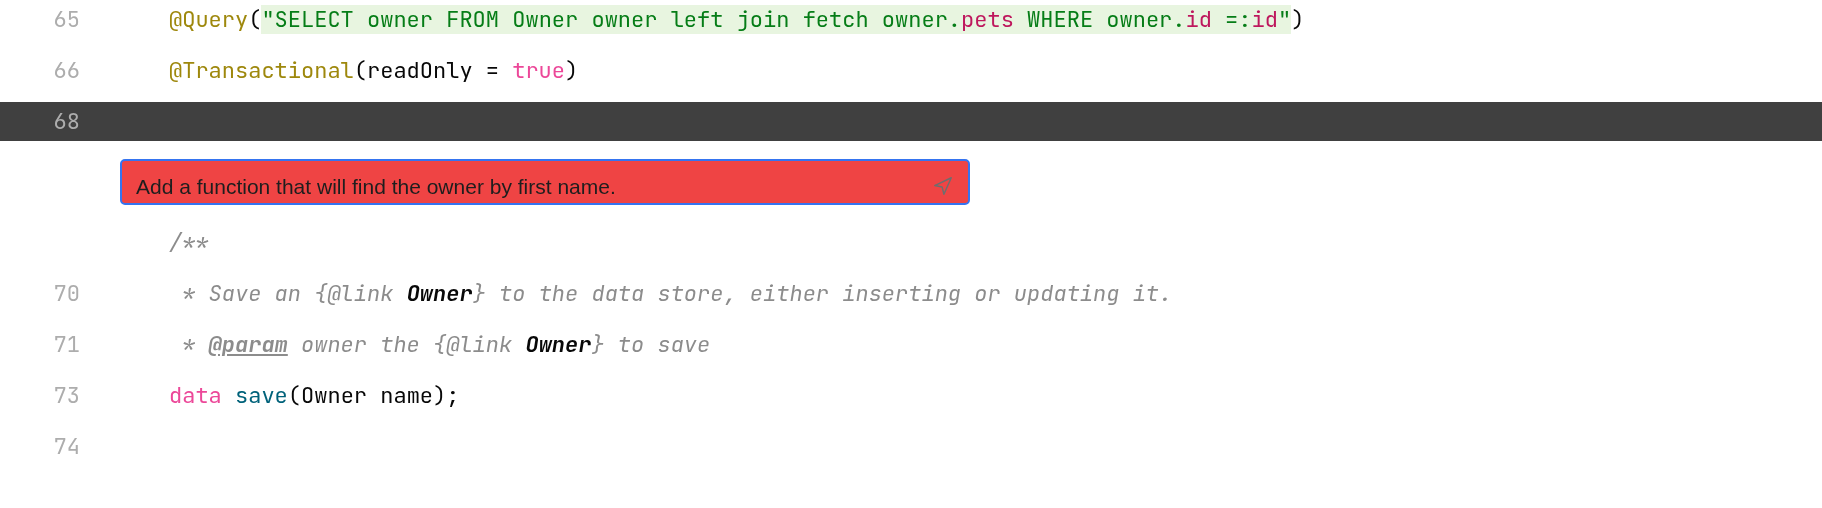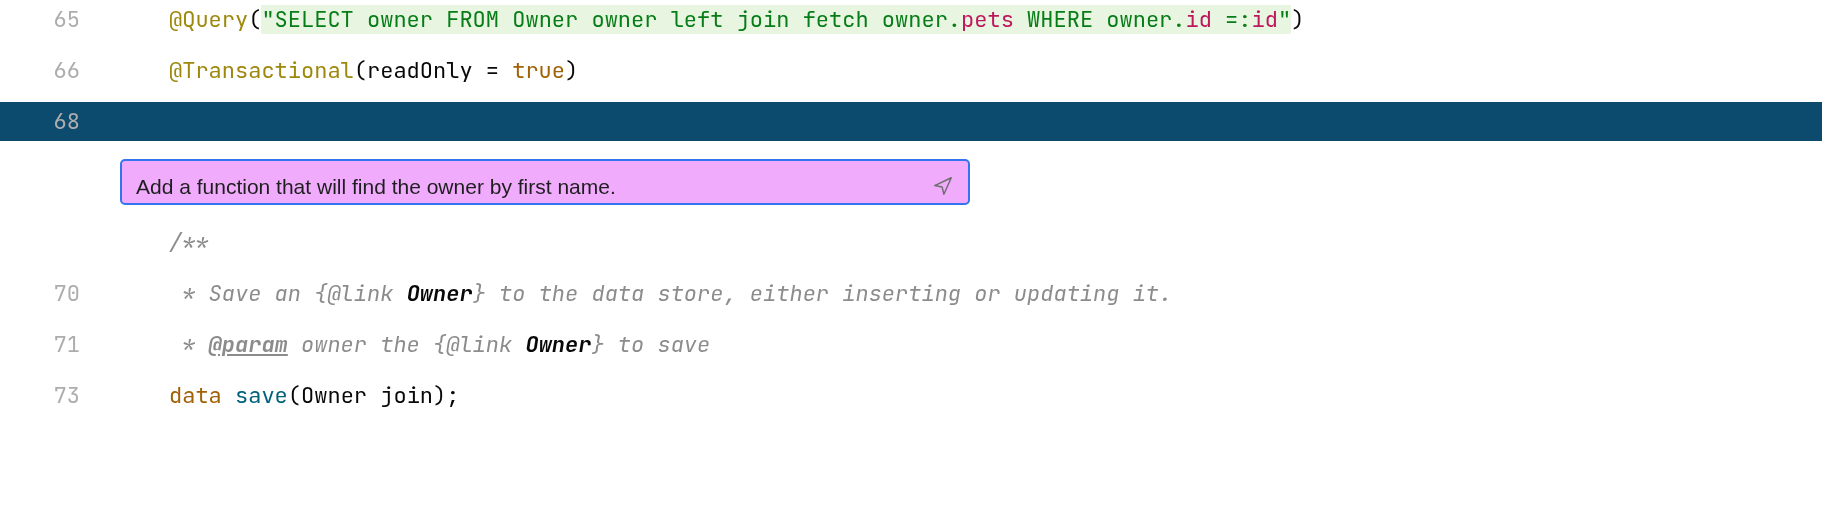--- a/index.html
+++ b/index.html
@@ -39,26 +39,26 @@
     width: 20px;
     display: flex;
     align-items: center;
     justify-content: center;
     color: #a0a0a0;
   }
   .code {
     padding-left: 0;
   }
   .indent1 { padding-left: 49px; } 
-  .highlight-current { background: #0c4a6e; }
+  .highlight-current { background: #404040; }
   .sel-green { background: #e8f5e0; }
 
   
   .tok-annotation { color: #9e880d; margin-top: 8px; }
-  .tok-keyword { color: #a16207; }
+  .tok-keyword { color: #ec4899; }
   .tok-string { color: #067d17; }
   .tok-purple { color: #be185d; }
   .tok-plain { color: #080808; }
   .tok-type { color: #080808; }
   .tok-method { color: #00627a; }
   .tok-comment { color: #8c8c8c; font-style: italic; }
   .tok-doc-tag { color: #8c8c8c; font-style: italic; text-decoration: underline; font-weight: 700; }
   .tok-doc-link-kw { color: #8c8c8c; font-style: italic; }
   .tok-doc-type { color: #080808; font-style: italic; font-weight: 700; }
 
@@ -67,21 +67,21 @@
     display: flex;
     align-items: center;
     padding: 6px 0 6px 0;
   }
   .prompt-box {
     margin-left: 120px;
     width: 850px;
     height: 46px;
     border: 2px solid #3574f0;
     border-radius: 5px;
-    background: #f0abfc;
+    background: #ef4444;
     display: flex;
     align-items: center;
     padding: 8px 12px 0 14px;
   }
   .prompt-text {
     flex: 1;
     font-family: -apple-system, BlinkMacSystemFont, "Segoe UI", Arial, sans-serif;
     font-size: 21px;
     color: #1e1e1e;
     font-style: normal;
@@ -150,17 +150,22 @@
   <div class="line">
     <div class="gutter">71</div>
     <div class="fold-area"></div>
     <div class="code indent1"><span class="tok-comment"> * </span><span class="tok-doc-tag">@param</span><span class="tok-comment"> owner the {</span><span class="tok-doc-link-kw">@link</span><span class="tok-comment"> </span><span class="tok-doc-type">Owner</span><span class="tok-comment">} to save</span></div>
   </div>
 
 
   <div class="line">
     <div class="gutter">73</div>
     <div class="fold-area"></div>
-    <div class="code indent1"><span class="tok-keyword">data </span><span class="tok-method">save</span><span class="tok-plain">(Owner join);</span></div>
+    <div class="code indent1"><span class="tok-keyword">data </span><span class="tok-method">save</span><span class="tok-plain">(Owner name);</span></div>
   </div>
 
+  <div class="line">
+    <div class="gutter">74</div>
+    <div class="fold-area"></div>
+    <div class="code indent1"></div>
+  </div>
 
 </div>
 
 </body></html>

